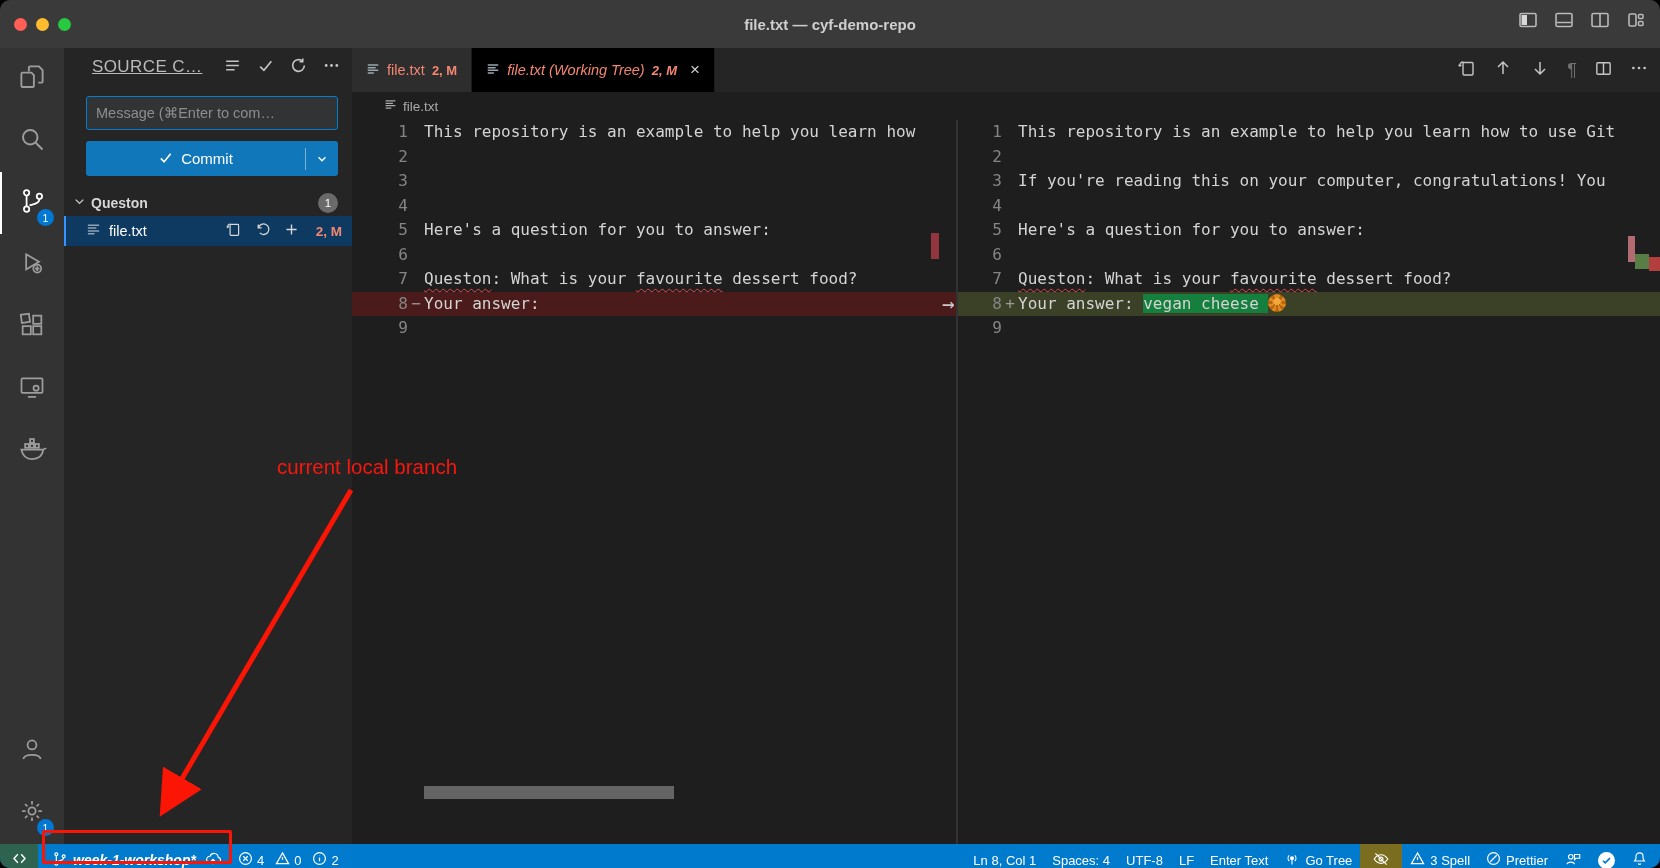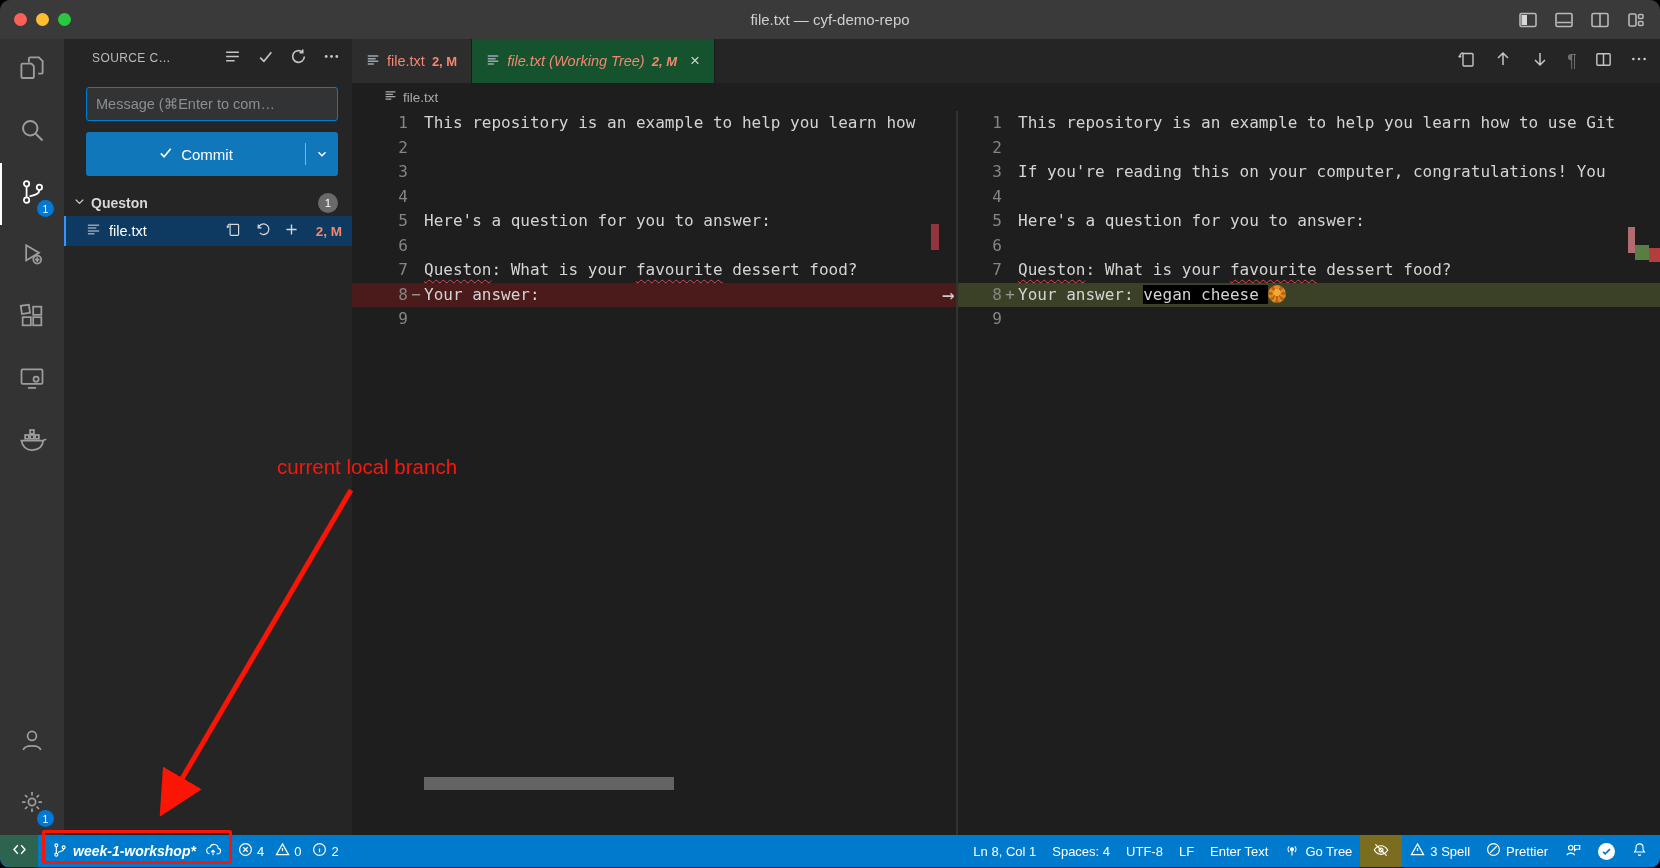--- a/index.html
+++ b/index.html
@@ -1,83 +1,83 @@
 <!DOCTYPE html>
 <html><head>
 <meta charset="utf-8">
 <style>
   * { box-sizing: border-box; margin: 0; padding: 0; }
   html,body { width:1660px; height:868px; background:#000; font-family:"Liberation Sans",sans-serif; }
   #window { position:relative; width:1660px; height:868px; background:#1e1e1e; border-radius:10px; overflow:hidden; }
 
   
-  .titlebar { height:39px; background:#3a3a3a; display:flex; align-items:center; position:relative; }
+  .titlebar { height:48px; background:#3a3a3a; display:flex; align-items:center; position:relative;font-weight:bold; }
   .traffic { display:flex; gap:9px; margin-left:14px; }
   .tl { width:13px; height:13px; border-radius:50%; }
   .tl.red { background:#ff5f57; } .tl.yellow { background:#febc2e; } .tl.green { background:#28c840; }
   .win-title { position:absolute; left:0; right:0; text-align:center; color:#cfcfcf; font-size:15px; pointer-events:none; }
   .tb-icons { position:absolute; right:14px; top:0; height:40px; display:flex; align-items:center; gap:16px; color:#b9b9b9; }
   .tb-icons svg { display:block; }
 
   
   .main { display:flex; height:796px; }
 
   
   .activitybar { width:64px; background:#333333; display:flex; flex-direction:column; align-items:center; color:#9d9d9d; }
   .ab-item { position:relative; width:64px; height:62px; display:flex; align-items:center; justify-content:center; cursor:pointer; }
   .ab-item.active { color:#ffffff; border-left:2px solid #ffffff; }
   .ab-badge { position:absolute; right:10px; bottom:8px; min-width:17px; height:17px; border-radius:9px; background:#0078d4; color:#fff; font-size:10.5px; display:flex; align-items:center; justify-content:center; padding:0 3px; }
   .ab-spacer { flex:1; }
 
   
   .sidebar { width:288px; background:#252526; color:#cccccc; position:relative; }
   .sb-header { height:38px; display:flex; align-items:center; padding:0 12px 0 28px; }
-  .sb-title { font-size:12px; letter-spacing:0.4px; color:#bbbbbb; white-space:nowrap; }
+  .sb-title { font-size:17px; letter-spacing:0.4px; color:#bbbbbb; white-space:nowrap;text-decoration:underline; }
   .sb-actions { margin-left:auto; display:flex; gap:16px; color:#c5c5c5; align-items:center; }
   .msg-input { margin:10px 14px 0 22px; height:34px; background:#313335; border:1.5px solid #007fd4; border-radius:3px; display:flex; align-items:center; padding:0 9px; }
   .msg-input .ph { color:#8e8e8e; font-size:14.5px; white-space:nowrap; overflow:hidden; }
-  .commit-btn { margin:11px 14px 0 22px; height:44px; background:#1177bb; border-radius:3px; display:flex; align-items:center; color:#fff; cursor:pointer; }
+  .commit-btn { margin:11px 14px 0 22px; height:35px; background:#1177bb; border-radius:3px; display:flex; align-items:center; color:#fff; cursor:pointer; }
   .commit-main { flex:1; display:flex; align-items:center; justify-content:center; gap:8px; font-size:15px; }
   .commit-sep { width:1px; height:22px; background:rgba(255,255,255,0.45); }
   .commit-dd { width:32px; display:flex; align-items:center; justify-content:center; }
   .changes-row { margin-top:14px; height:26px; display:flex; align-items:center; padding:0 14px 0 8px; cursor:pointer; }
   .changes-label { font-size:14px; font-weight:bold; color:#d7d7d7; margin-left:4px; }
   .changes-badge { margin-left:auto; min-width:20px; height:20px; border-radius:10px; background:#6a6a6a; color:#fff; font-size:11.5px; display:flex; align-items:center; justify-content:center; }
   .file-row { height:30px; background:#0e3a61; border-left:2px solid #3794ff; display:flex; align-items:center; padding:0 10px 0 20px; cursor:pointer; }
   .file-row .fname { color:#ffffff; font-size:14.5px; margin-left:8px; }
   .file-row .fr-actions { margin-left:auto; display:flex; align-items:center; gap:12px; color:#d8d8d8; }
   .file-row .fdeco { color:#f48771; font-size:13.5px; font-weight:bold; margin-left:4px; white-space:nowrap; }
 
   
   .editor-area { flex:1; display:flex; flex-direction:column; background:#1e1e1e; min-width:0; }
   .tabbar { height:44px; background:#252526; display:flex; align-items:stretch; position:relative; }
   .tab { display:flex; align-items:center; gap:7px; padding:0 14px; font-size:14.5px; color:#f48771; cursor:pointer; border-right:1px solid #1b1b1b; }
   .tab.inactive { background:#2d2d2d; }
-  .tab.active { background:#14532d; font-style:italic;text-align:right; }
+  .tab.active { background:#000000; font-style:italic;text-align:right; }
   .tab .tbadge { font-weight:bold; font-size:13px; }
   .tab .close { color:#d0d0d0; font-style:normal; font-size:17px; margin-left:6px; }
   .ed-toolbar { position:absolute; right:12px; top:0; height:44px; display:flex; align-items:center; gap:17px; color:#c5c5c5; }
   .ed-toolbar .dim { color:#6f6f6f; }
   .breadcrumb { height:28px; display:flex; align-items:center; padding-left:32px; color:#a9a9a9; font-size:13.5px; gap:6px; background:#1e1e1e; }
 
   
   .diff-wrap { position:relative; height:724px; display:flex; background:#1e1e1e; font-family:"DejaVu Sans Mono",monospace; font-size:16px; }
   .pane { overflow:hidden; height:100%; }
   .pane.left { width:604px; }
   .sash { width:2px; background:#323232; }
   .pane.right { flex:1; }
   .code-row { display:flex; height:24.5px; line-height:24.5px; white-space:pre; color:#d4d4d4; }
   .lnum { color:#858585; text-align:right; flex:none; }
   .pane.left .lnum { width:56px; }
   .pane.right .lnum { width:44px; }
   .lsign { width:16px; text-align:center; color:#9a9a9a; flex:none; }
   .ltext { flex:1; min-width:0; }
   .code-row.deleted { background:#4b1a1a; }
   .code-row.added { background:#3a4126; }
-  .ins { background:#000000; }
+  .ins { background:#15803d; }
   .sq { text-decoration:underline; text-decoration-style:wavy; text-decoration-color:#e5484d; text-decoration-thickness:1px; text-underline-offset:4px; }
   .emoji { display:inline-block; width:18px; height:18px; border-radius:50%; vertical-align:-3px;
     background: radial-gradient(circle at 50% 42%, #f2a73b 0 26%, rgba(0,0,0,0) 27%),
                 repeating-conic-gradient(from 0deg, #e0891c 0 24deg, #b96410 24deg 48deg); }
   .diff-arrow { position:absolute; left:590px; top:172px; color:#cccccc; font-size:21px; font-family:"DejaVu Sans Mono",monospace; }
   .ovr { position:absolute; }
   .hscroll { position:absolute; left:72px; top:666px; width:250px; height:13px; background:#646464; }
 
   
   .statusbar { height:32px; background:#007acc; color:#ffffff; display:flex; align-items:center; font-size:13px; position:relative; }

